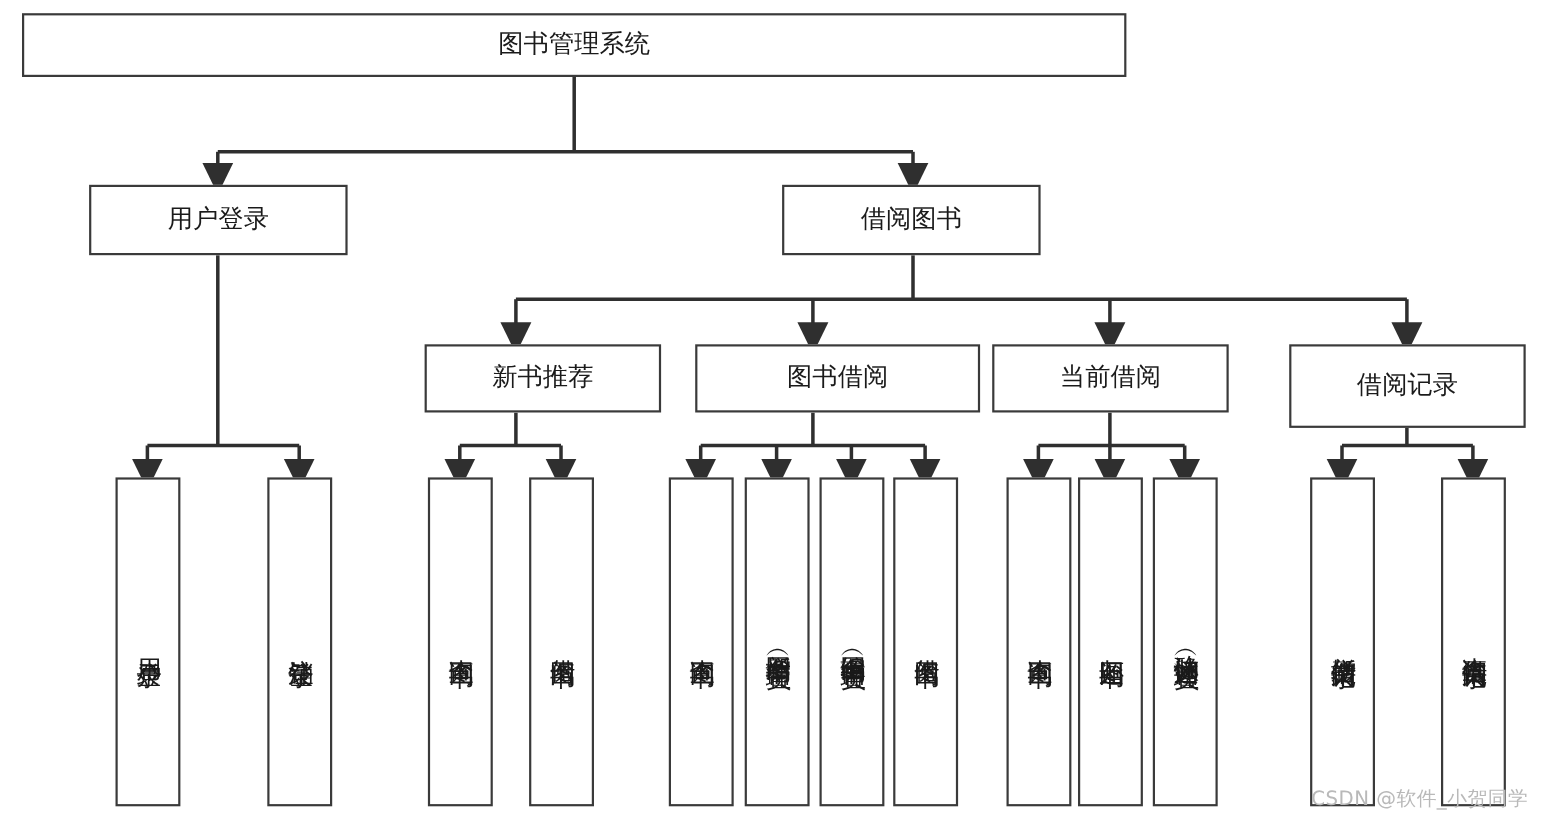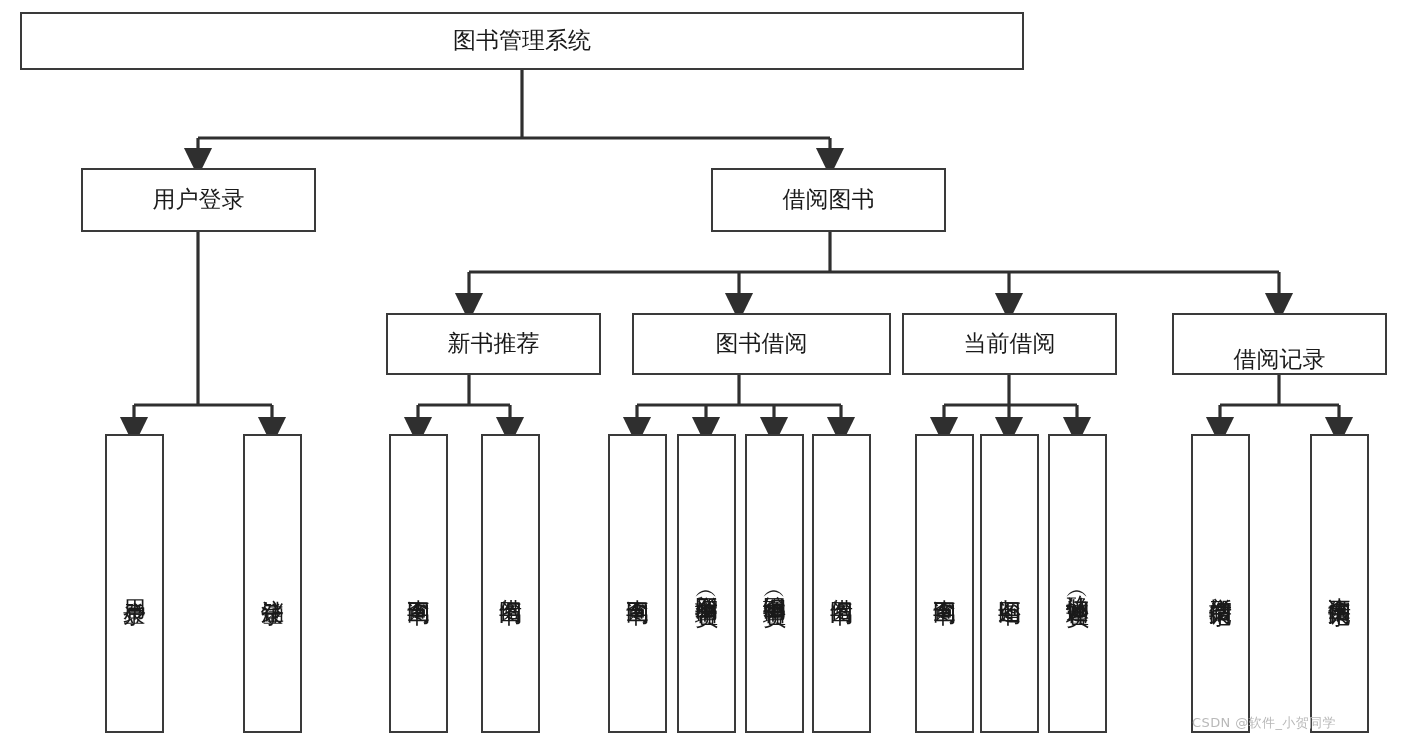--- a/index.html
+++ b/index.html
@@ -49,21 +49,21 @@
   }
   .node.v .node-label {
     writing-mode: vertical-rl;
     text-orientation: upright;
     display: block;
   }
   .watermark {
     position: absolute;
     left: 1192px;
     top: 714px;
-    font-size: 13px;
+    font-size: 18px;
     color: #b9b9b9;
     white-space: nowrap;
     letter-spacing: 0.4px;
     font-family: "DejaVu Sans", "Liberation Sans", sans-serif;
   }
 </style>
 </head>
 <body>
 
 <div id="diagram-root">
@@ -131,21 +131,21 @@
 
   <div class="node h" style="left:362px; top:313px; width:215px; height:62px;margin-left:24px;">
     <span class="node-label">新书推荐</span>
   </div>
   <div class="node h" style="left:632px; top:313px; width:259px; height:62px;">
     <span class="node-label">图书借阅</span>
   </div>
   <div class="node h" style="left:902px; top:313px; width:215px; height:62px;">
     <span class="node-label">当前借阅</span>
   </div>
-  <div class="node h" style="left:1172px; top:313px; width:215px; height:62px;align-items:flex-end;">
+  <div class="node h" style="left:1172px; top:313px; width:215px; height:76px;">
     <span class="node-label">借阅记录</span>
   </div>
 
   <div class="node v" style="left:105px; top:434px; width:59px; height:299px;">
     <span class="node-label">用户登录</span>
   </div>
   <div class="node v" style="left:243px; top:434px; width:59px; height:299px;">
     <span class="node-label">注销登录</span>
   </div>
 

